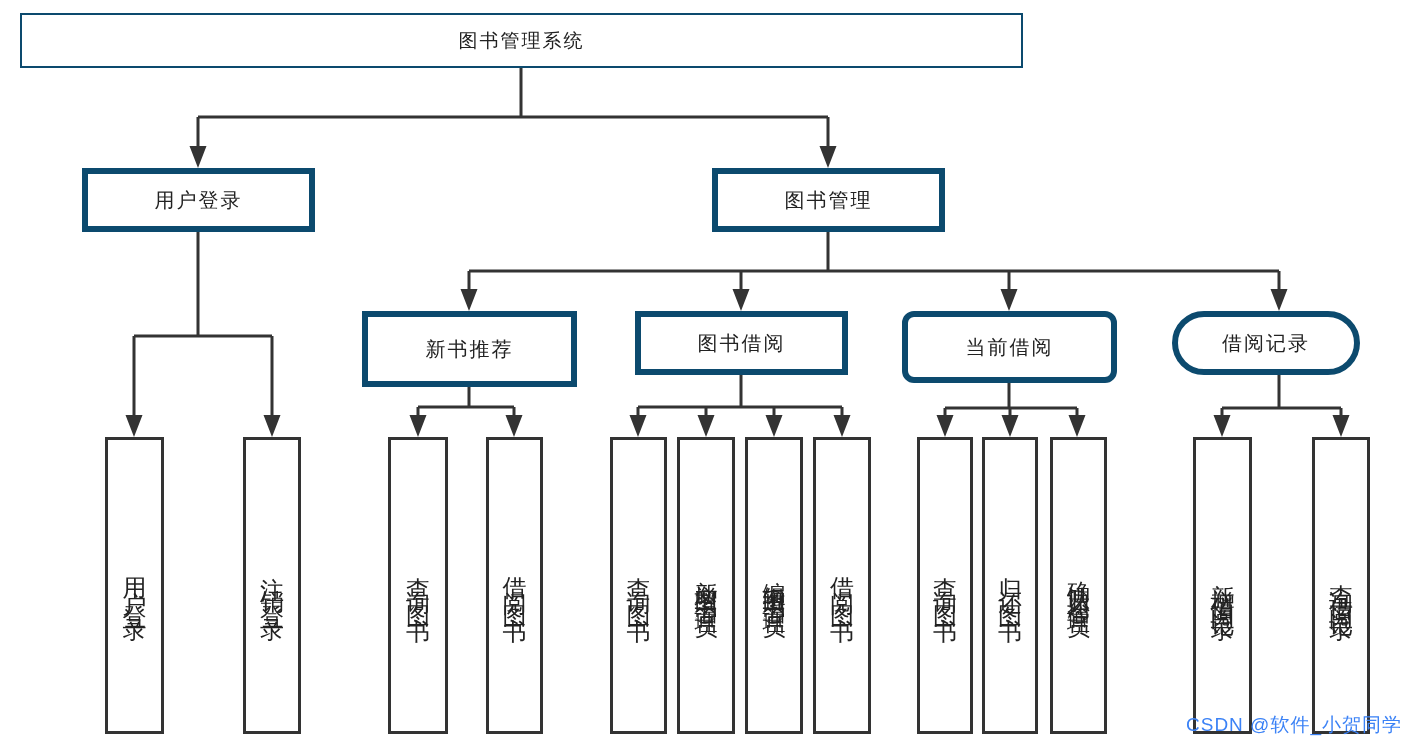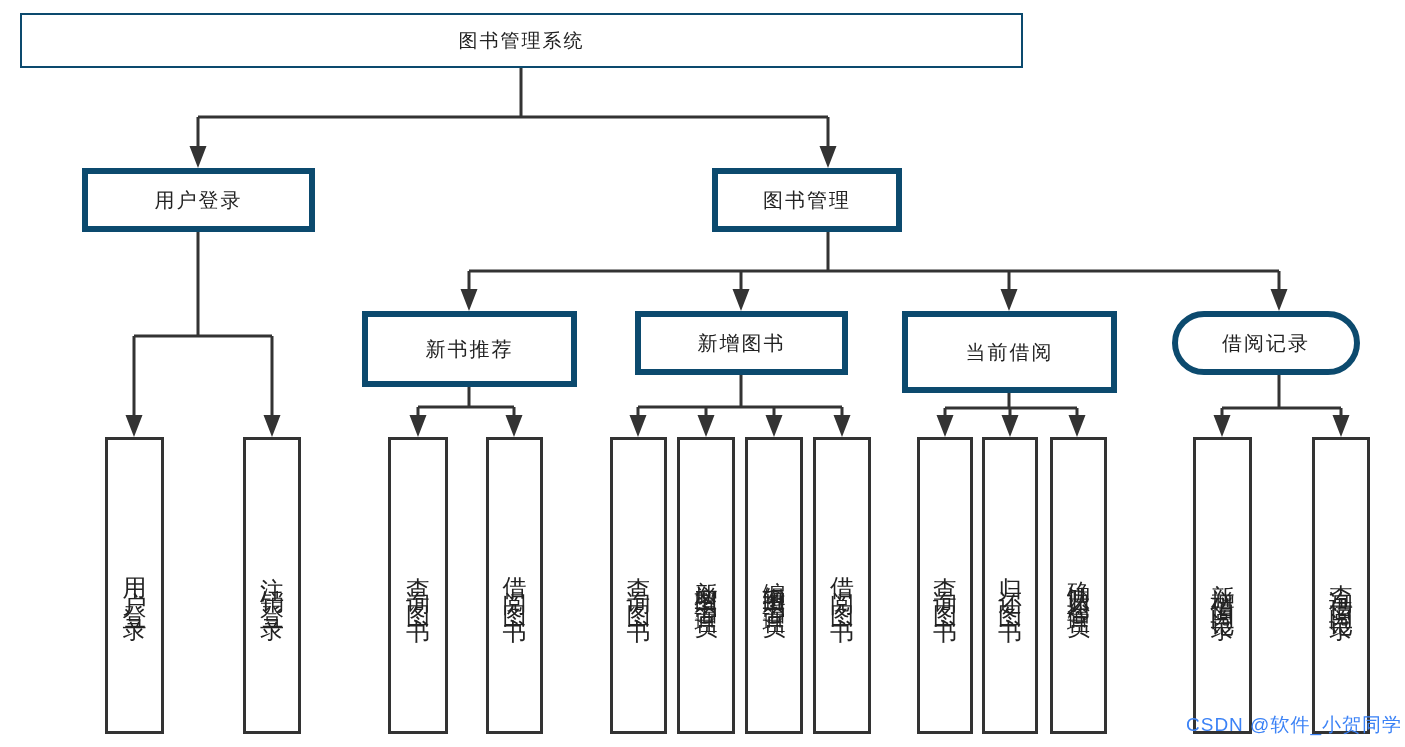--- a/index.html
+++ b/index.html
@@ -49,25 +49,25 @@
              M629.5 415 L646.5 415 L638 437 Z  M697.5 415 L714.5 415 L706 437 Z
              M765.5 415 L782.5 415 L774 437 Z  M833.5 415 L850.5 415 L842 437 Z
              M936.5 415 L953.5 415 L945 437 Z  M1001.5 415 L1018.5 415 L1010 437 Z
              M1068.5 415 L1085.5 415 L1077 437 Z  M1213.5 415 L1230.5 415 L1222 437 Z
              M1332.5 415 L1349.5 415 L1341 437 Z" fill="#333333" stroke="none"></path>
   </svg>
 
   <div class="hnode root" style="left:20px;top:13px;width:1003px;height:55px;">图书管理系统</div>
 
   <div class="hnode" style="left:82px;top:168px;width:233px;height:64px;">用户登录</div>
-  <div class="hnode" style="left:712px;top:168px;width:190px;height:64px;">图书管理</div>
+  <div class="hnode" style="left:712px;top:168px;width:233px;height:64px;">图书管理</div>
 
   <div class="hnode" style="left:362px;top:311px;width:215px;height:76px;">新书推荐</div>
-  <div class="hnode" style="left:635px;top:311px;width:213px;height:64px;">新增图书</div>
-  <div class="hnode" style="left:902px;top:311px;width:215px;height:82px;">当前借阅</div>
+  <div class="hnode" style="left:635px;top:311px;width:213px;height:64px;">图书借阅</div>
+  <div class="hnode" style="left:902px;top:311px;width:215px;height:72px;border-radius:12px;">当前借阅</div>
   <div class="hnode" style="left:1172px;top:311px;width:188px;height:64px;border-radius:32px;">借阅记录</div>
 
   <div class="leaf" style="left:105px;width:59px;">用户登录</div>
   <div class="leaf" style="left:243px;width:58px;">注销登录</div>
 
   <div class="leaf" style="left:388px;width:60px;">查询图书</div>
   <div class="leaf" style="left:486px;width:57px;">借阅图书</div>
 
   <div class="leaf" style="left:610px;width:57px;">查询图书</div>
   <div class="leaf tight" style="left:677px;width:58px;">新增图书（管理员）</div>

